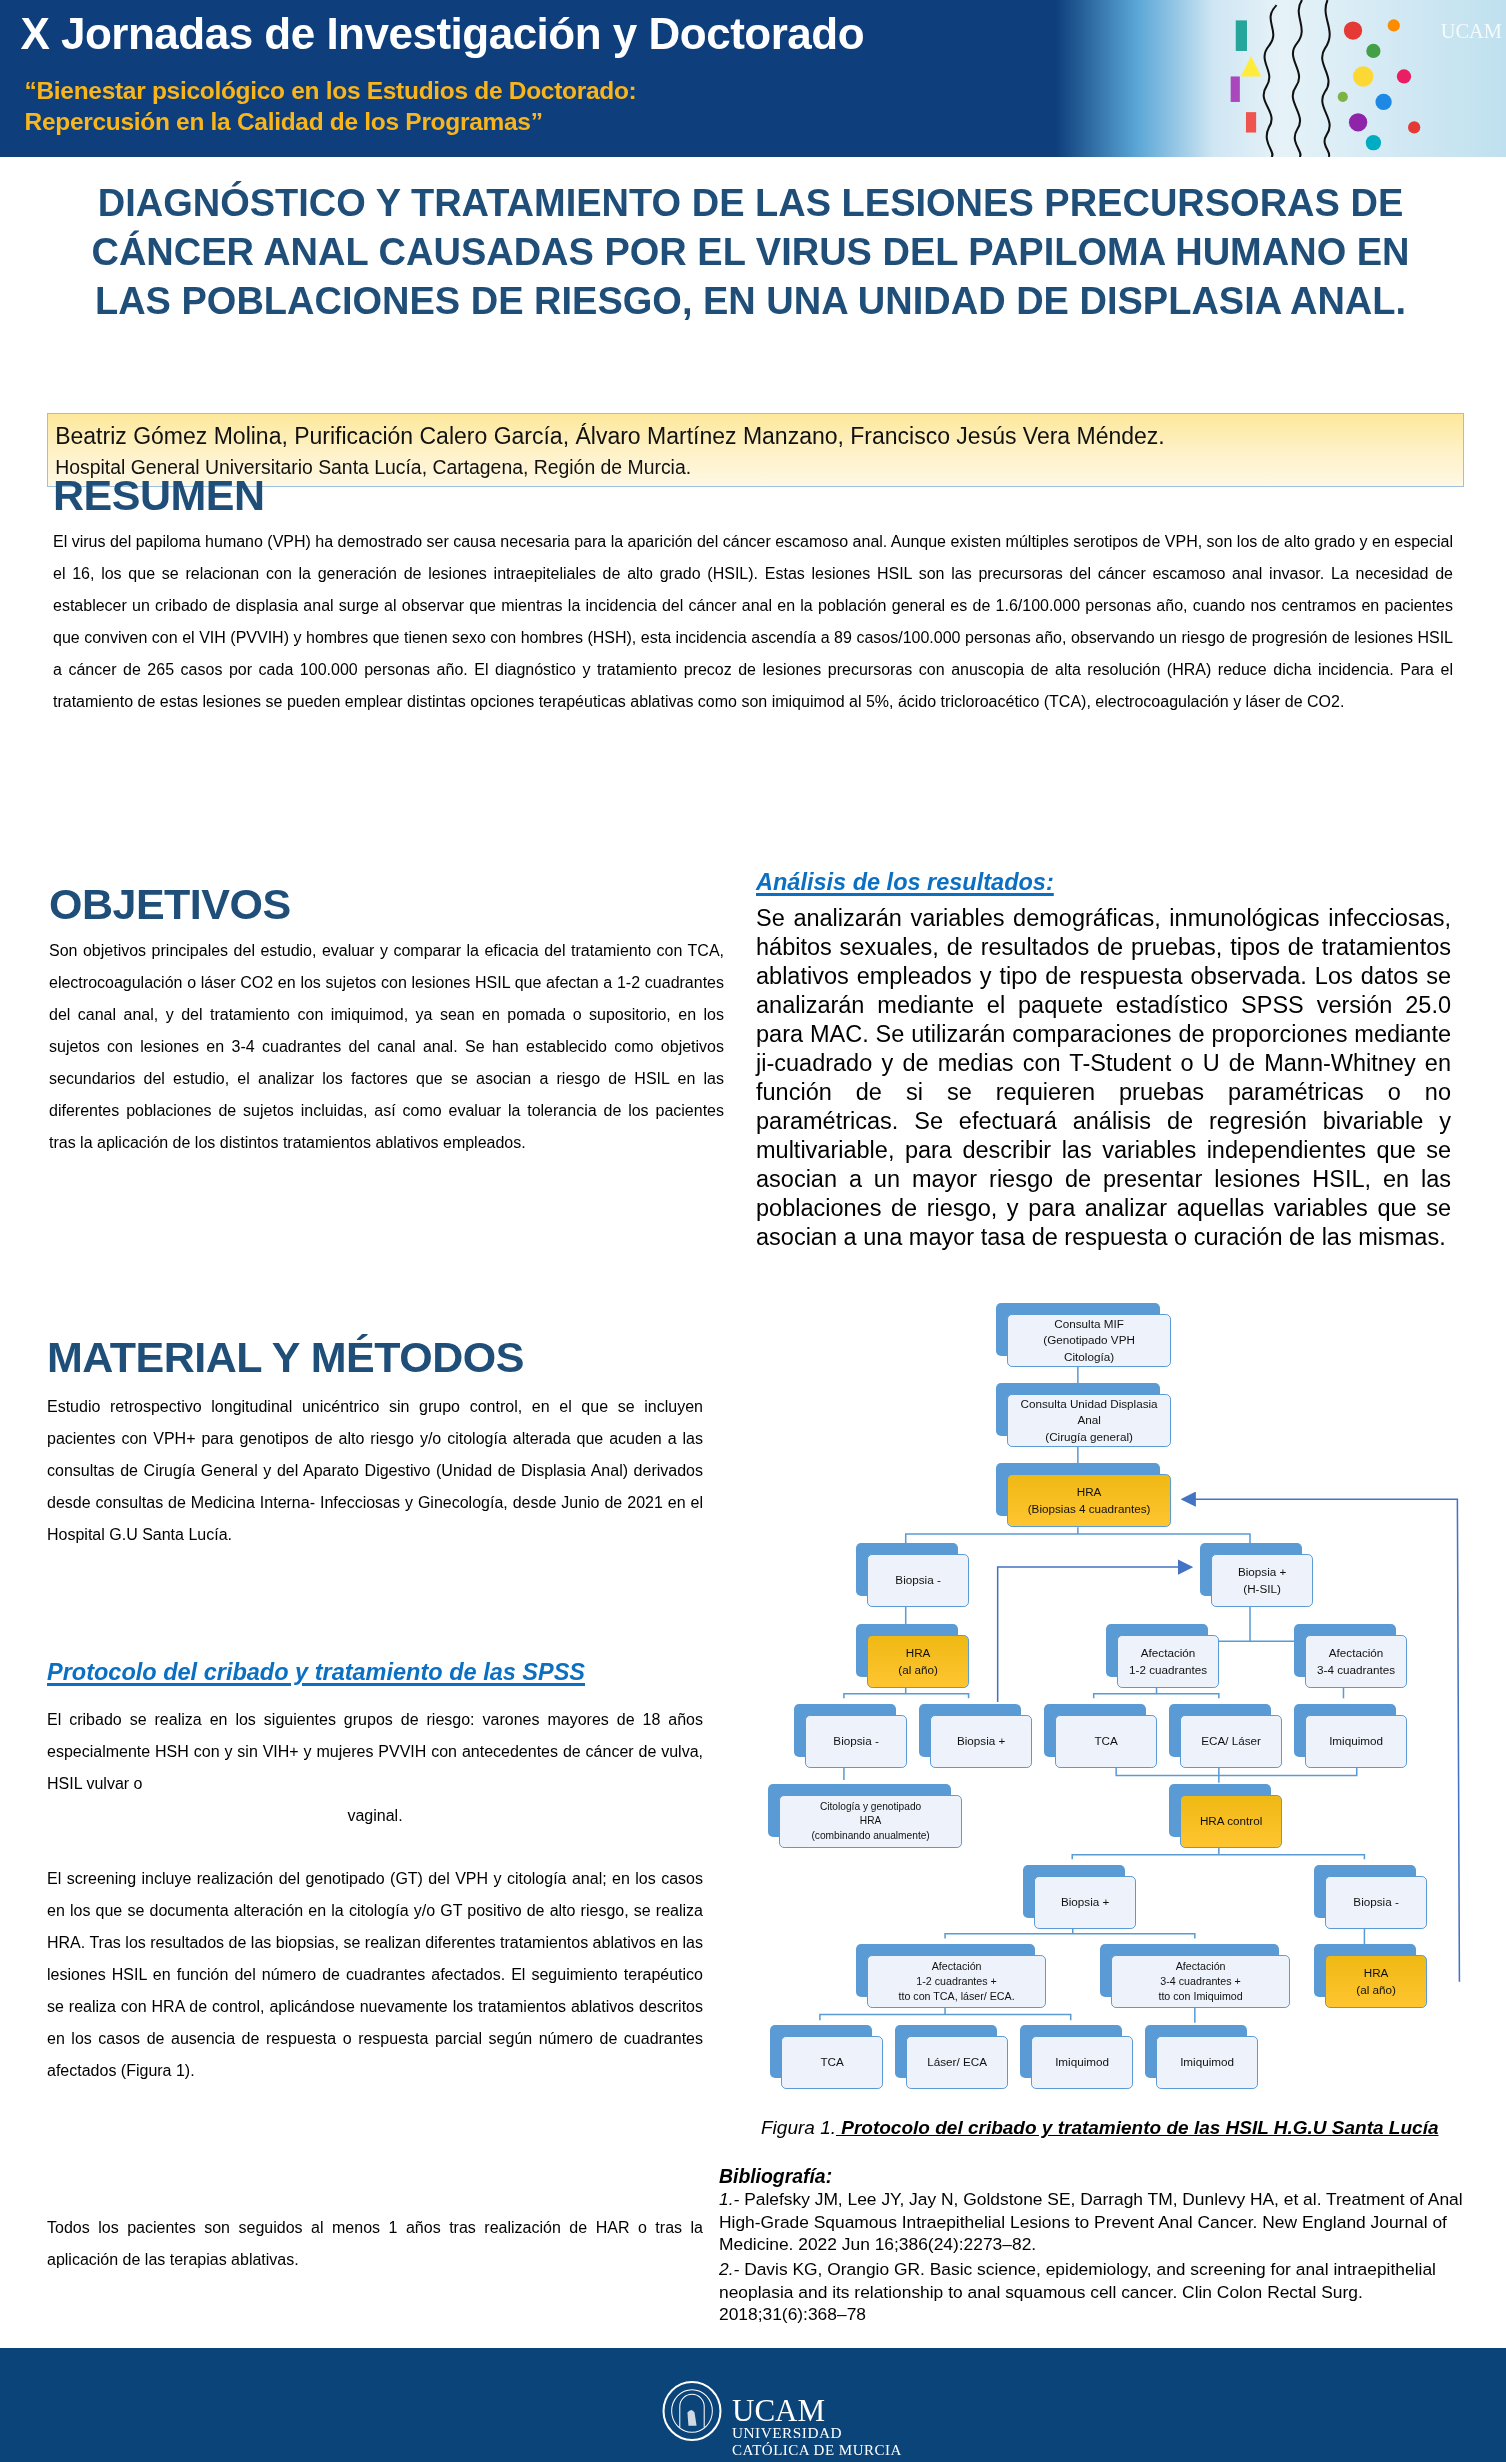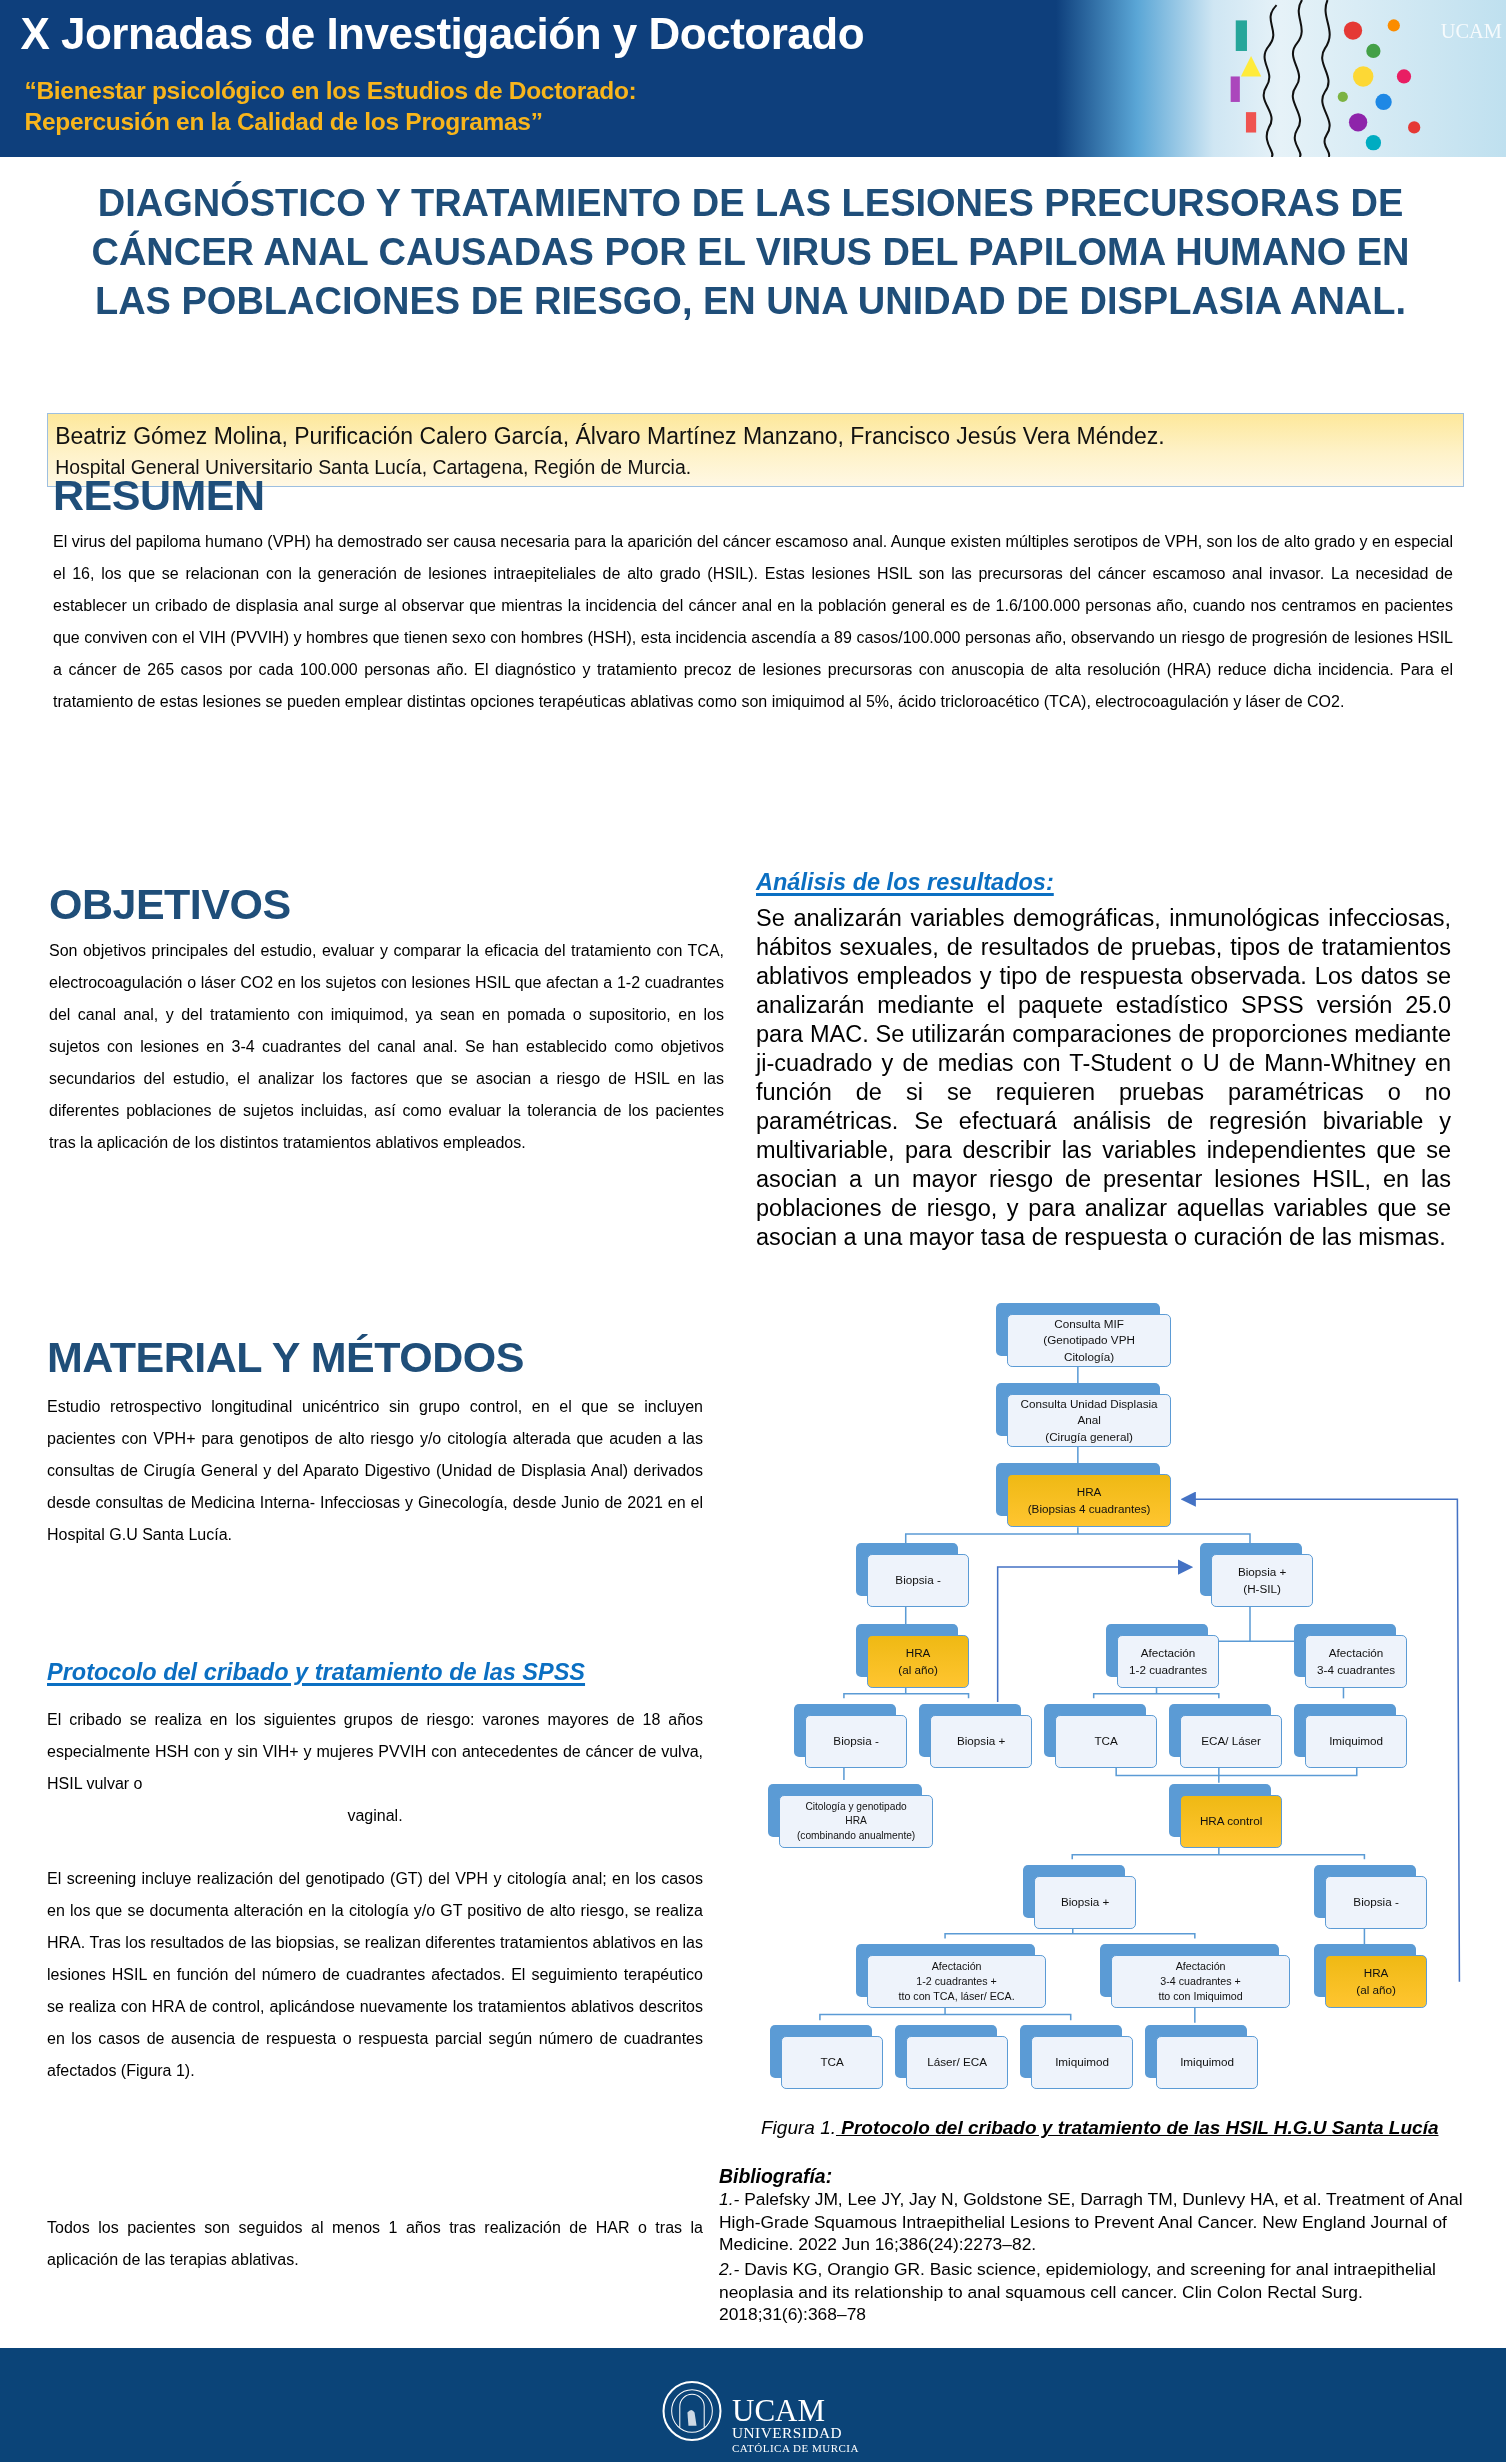--- a/index.html
+++ b/index.html
@@ -28,21 +28,21 @@
   .node.hl .face{background:#fcbf2c;border-color:#5b9bd5;}
   .node.hl .face{background:linear-gradient(180deg,#efb914 0%,#ffc530 100%);}
   .fig-caption{position:absolute;left:761px;top:2117px;font-size:19px;font-style:italic;white-space:nowrap;}
   .fig-caption b{text-decoration:underline;}
   .bib-h{position:absolute;left:719px;top:2165px;font-size:19.4px;font-weight:bold;font-style:italic;}
   .bib{position:absolute;left:719px;width:766px;font-size:17.4px;line-height:22.5px;}
   .footer{position:absolute;left:0;top:2348px;width:1506px;height:114px;background:#0b4478;}
   .seal{position:absolute;left:662px;top:2381px;width:60px;height:60px;}
   .ucam-big{position:absolute;left:732px;top:2395px;color:#fff;font-family:"Liberation Serif",serif;font-size:31px;line-height:31px;}
   .ucam-univ{position:absolute;left:732px;top:2424px;color:#fff;font-family:"Liberation Serif",serif;font-size:15.3px;letter-spacing:0.5px;}
-  .ucam-cat{position:absolute;left:732px;top:2442px;color:#fff;font-family:"Liberation Serif",serif;font-size:11px;letter-spacing:0.5px;}
+  .ucam-cat{position:absolute;left:732px;top:2442px;color:#fff;font-family:"Liberation Serif",serif;font-size:15px;letter-spacing:0.5px;}
 </style>
 </head>
 <body>
 
 <div class="header">
   <div class="header-art">
     <svg class="brain" viewBox="0 0 520 308">
       <g fill="none" stroke="#111" stroke-width="4">
         <path d="M110 10 C80 40 120 60 95 90 C70 120 110 140 90 170 C70 200 115 220 95 250 C80 280 110 300 100 308"></path>
         <path d="M160 0 C140 30 175 55 150 85 C125 115 170 140 148 170 C126 200 172 225 150 255 C135 280 165 300 155 308"></path>
@@ -189,21 +189,21 @@
     <div class="face">TCA</div>
   </div>
 <div class="node" style="left:1169px;top:1704px;width:113px;height:64px;">
   <div class="shadow"></div>
     <div class="face">ECA/ Láser</div>
   </div>
 <div class="node" style="left:1294px;top:1704px;width:113px;height:64px;">
   <div class="shadow"></div>
     <div class="face">Imiquimod</div>
   </div>
-<div class="node" style="left:768px;top:1784px;width:165px;height:64px;text-decoration:underline;">
+<div class="node" style="left:768px;top:1784px;width:194px;height:64px;text-decoration:underline;">
   <div class="shadow"></div>
     <div class="face" style="font-size:10.2px;line-height:14.3px;">Citología y genotipado
 HRA
 (combinando anualmente)</div>
   </div>
 <div class="node hl" style="left:1169px;top:1784px;width:113px;height:64px;">
   <div class="shadow"></div>
     <div class="face">HRA control</div>
   </div>
 <div class="node" style="left:1023px;top:1865px;width:113px;height:64px;">

